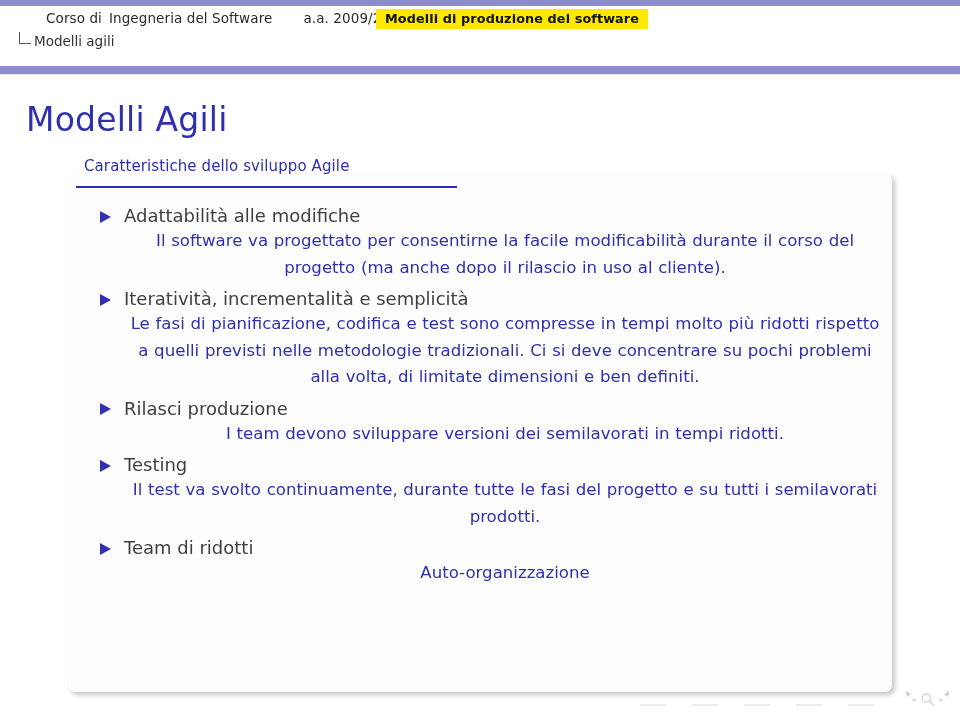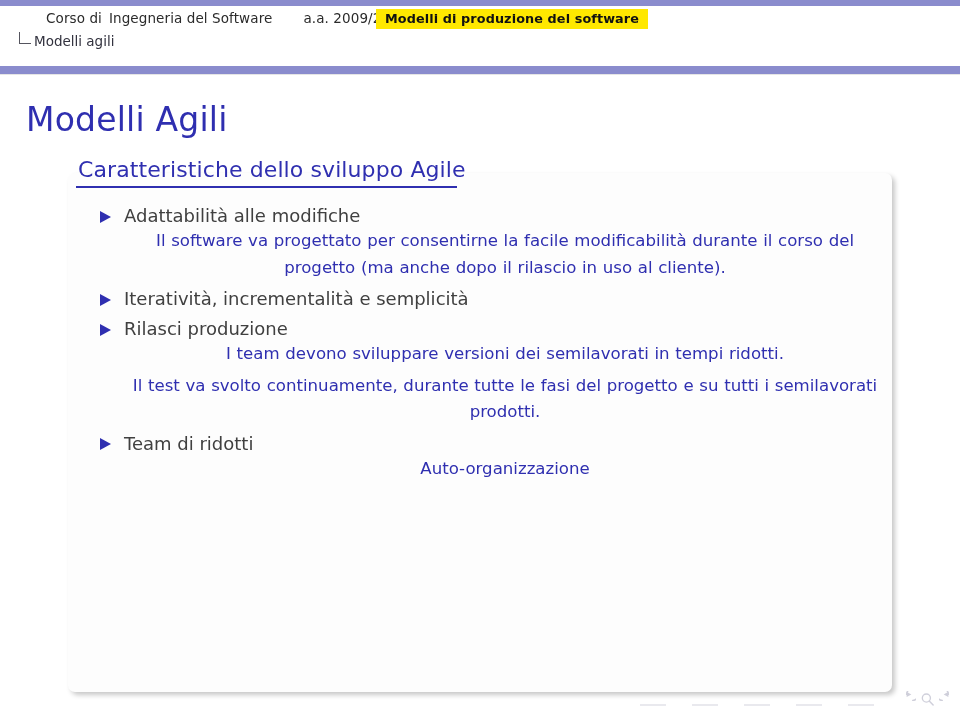--- a/index.html
+++ b/index.html
@@ -94,22 +94,22 @@
     position: absolute;
     left: 68px; top: 173px;
     width: 824px;
     height: 519px;
     background: #fdfdfd;
     border-radius: 7px;
     box-shadow: 3px 3px 5px rgba(0,0,0,0.22);
   }
   #block-title {
     position: absolute;
-    left: 78px; top: 157px;
-    font-size: 22px;
+    left: 84px; top: 157px;
+    font-size: 15px;
     color: #2f2fb0;
     white-space: nowrap;
     letter-spacing: 0.1px;
   }
   #block-title-rule {
     position: absolute;
     left: 76px; top: 186px;
     width: 381px;
     height: 1.6px;
     background: #2f2fb0;
@@ -210,31 +210,36 @@
       <span>Adattabilità alle modifiche</span>
     </div>
     <div class="bullet-body">Il software va progettato per consentirne la facile modificabilità durante il corso del progetto (ma anche dopo il rilascio in uso al cliente).</div>
   </div>
 
   <div class="bullet-group">
     <div class="bullet-head">
       <span class="bullet-marker"></span>
       <span>Iteratività, incrementalità e semplicità</span>
     </div>
+    <div class="bullet-body">Le fasi di pianificazione, codifica e test sono compresse in tempi molto più ridotti rispetto a quelli previsti nelle metodologie tradizionali. Ci si deve concentrare su pochi problemi alla volta, di limitate dimensioni e ben definiti.</div>
   </div>
 
   <div class="bullet-group">
     <div class="bullet-head">
       <span class="bullet-marker"></span>
       <span>Rilasci produzione</span>
     </div>
     <div class="bullet-body">I team devono sviluppare versioni dei semilavorati in tempi ridotti.</div>
   </div>
 
   <div class="bullet-group">
+    <div class="bullet-head">
+      <span class="bullet-marker"></span>
+      <span>Testing</span>
+    </div>
     <div class="bullet-body">Il test va svolto continuamente, durante tutte le fasi del progetto e su tutti i semilavorati prodotti.</div>
   </div>
 
   <div class="bullet-group">
   </div>
 
   <div class="bullet-group">
     <div class="bullet-head">
       <span class="bullet-marker"></span>
       <span>Team di ridotti</span>

